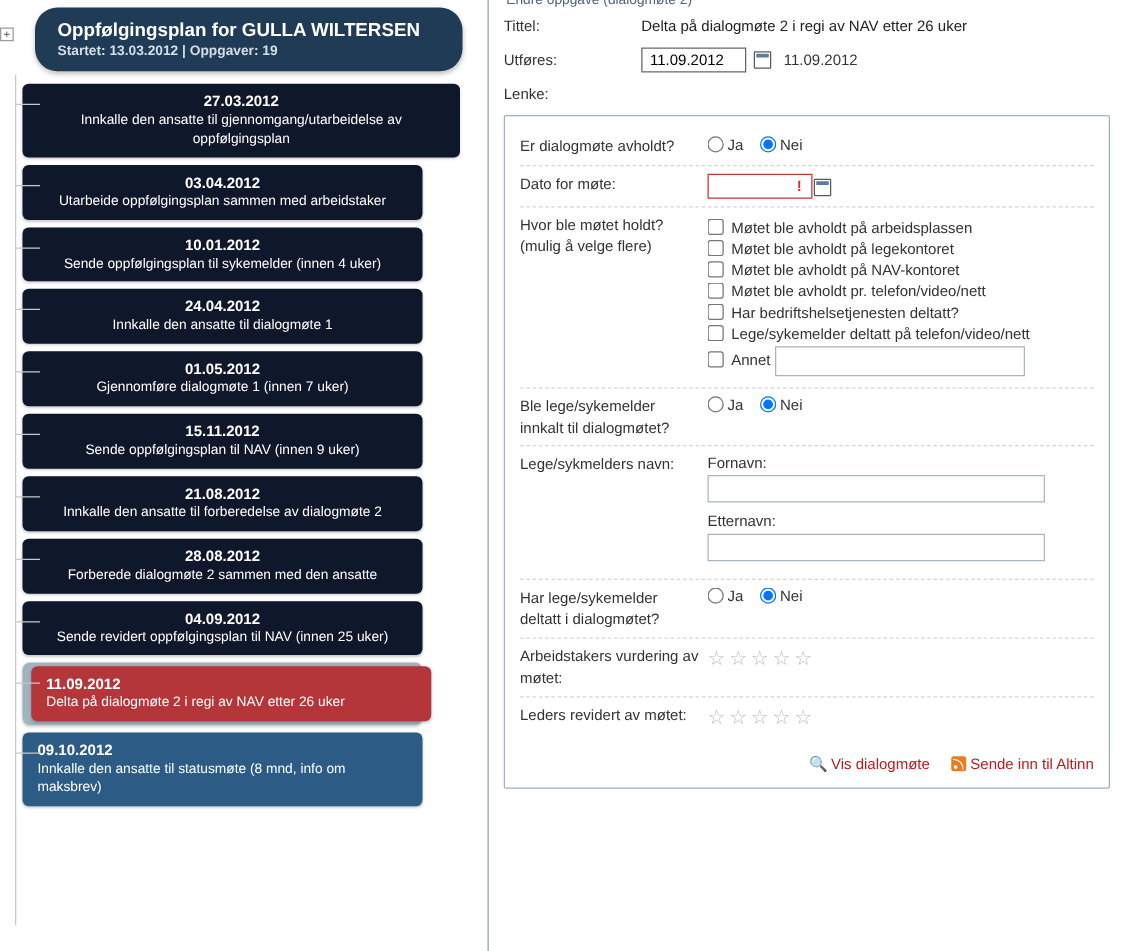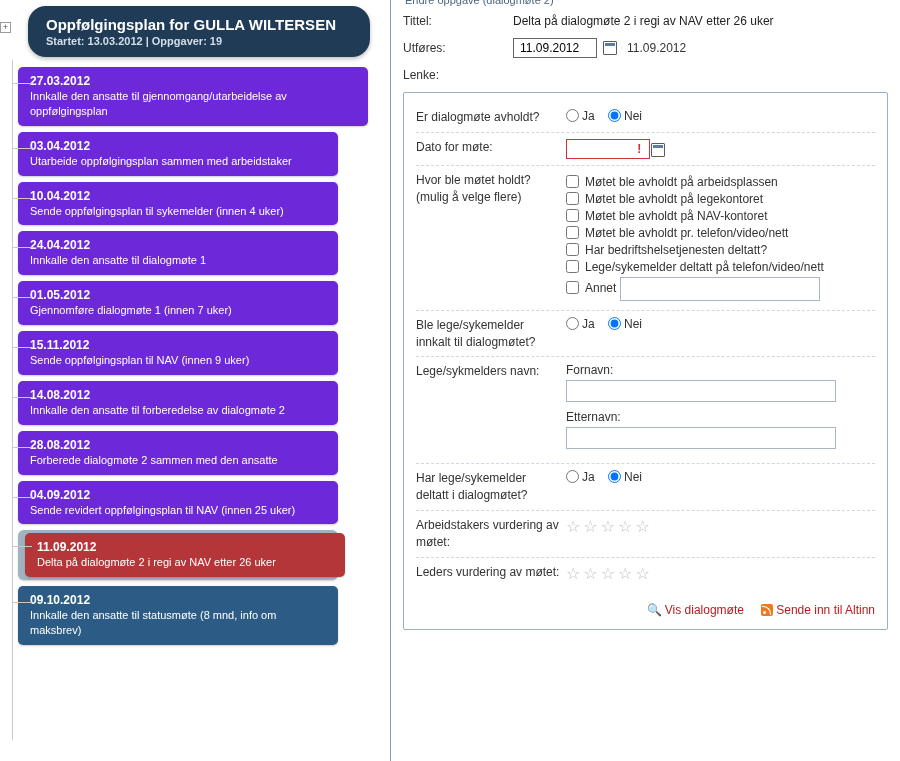--- a/index.html
+++ b/index.html
@@ -8,21 +8,21 @@
   .left-pane { width: 390px; padding: 6px 10px 6px 18px; position: relative; }
   .vline { position: absolute; left: 12px; top: 60px; width: 1px; background: #c8c8c8; height: 680px; }
   .expand-handle { position: absolute; left: 0px; top: 22px; width: 11px; height: 11px; border: 1px solid #9b9b9b; font-size: 9px; line-height: 9px; text-align: center; color: #555; background: #fff; cursor: pointer; }
   .plan-header { background: #1f3b56; color: #fff; border-radius: 18px; padding: 10px 18px; margin: 0 10px 10px 10px; box-shadow: 0 2px 4px rgba(0,0,0,0.25); }
   .plan-header .title { font-weight: 600; font-size: 15px; }
   .plan-header .sub { font-size: 11px; color: #d4dee8; margin-top: 2px; font-weight: bold; }
   .task-list { display: flex; flex-direction: column; gap: 6px; padding-right: 10px; }
   .task-row { position: relative; }
   .connector { position: absolute; left: -6px; top: 16px; width: 20px; height: 1px; background: #c8c8c8; }
   .task-card { border-radius: 5px; padding: 7px 12px; color: #fff; cursor: pointer; box-shadow: 0 1px 2px rgba(0,0,0,0.2); }
-  .task-card.gray   { background: #6d28d9; }
+  .task-card.gray   { background: #0f172a; text-align: center; }
   .task-card.red    { background: #b53639; margin-left: 4px; }
   .task-card.red-wrap { background: #a0b3c0; padding: 3px; border-radius: 6px; }
   .task-card.blue   { background: #2c5c86; }
   .task-card .date  { font-weight: 700; font-size: 12px; }
   .task-card .label { font-size: 11px; line-height: 1.35; margin-top: 1px; }
   .task-wide .task-card { width: 350px; }
   .task-std  .task-card { width: 320px; }
 
   .right-pane { flex: 1; border-left: 1px solid #8a9db0; position: relative; padding: 8px 12px 12px 12px; }
   .fieldset-legend { position: absolute; top: 0px; left: 10px; background: #fff; padding: 0 4px; color: #4b657c; font-size: 11px; transform: translateY(-50%); }
@@ -79,21 +79,21 @@
         <div class="task-row task-std">
           <div class="connector"></div>
           <div class="task-card gray">
             <div class="date">03.04.2012</div>
             <div class="label">Utarbeide oppfølgingsplan sammen med arbeidstaker</div>
           </div>
         </div>
         <div class="task-row task-std">
           <div class="connector"></div>
           <div class="task-card gray">
-            <div class="date">10.04.2012</div>
+            <div class="date">10.01.2012</div>
             <div class="label">Sende oppfølgingsplan til sykemelder (innen 4 uker)</div>
           </div>
         </div>
         <div class="task-row task-std">
           <div class="connector"></div>
           <div class="task-card gray">
             <div class="date">24.04.2012</div>
             <div class="label">Innkalle den ansatte til dialogmøte 1</div>
           </div>
         </div>
@@ -107,21 +107,21 @@
         <div class="task-row task-std">
           <div class="connector"></div>
           <div class="task-card gray">
             <div class="date">15.11.2012</div>
             <div class="label">Sende oppfølgingsplan til NAV (innen 9 uker)</div>
           </div>
         </div>
         <div class="task-row task-std">
           <div class="connector"></div>
           <div class="task-card gray">
-            <div class="date">14.08.2012</div>
+            <div class="date">21.08.2012</div>
             <div class="label">Innkalle den ansatte til forberedelse av dialogmøte 2</div>
           </div>
         </div>
         <div class="task-row task-std">
           <div class="connector"></div>
           <div class="task-card gray">
             <div class="date">28.08.2012</div>
             <div class="label">Forberede dialogmøte 2 sammen med den ansatte</div>
           </div>
         </div>
@@ -227,21 +227,21 @@
       </div>
 
       <div class="row row-sep">
         <div class="row-label">Arbeidstakers vurdering av møtet:</div>
         <div class="row-controls stars">
           <span>☆</span><span>☆</span><span>☆</span><span>☆</span><span>☆</span>
         </div>
       </div>
 
       <div class="row">
-        <div class="row-label">Leders vurdering av møtet:</div>
+        <div class="row-label">Leders revidert av møtet:</div>
         <div class="row-controls stars">
           <span>☆</span><span>☆</span><span>☆</span><span>☆</span><span>☆</span>
         </div>
       </div>
 
       <div class="footer-actions">
         <a><span class="mag-icon"></span><span>Vis dialogmøte</span></a>
         <a><span class="rss-icon"></span><span>Sende inn til Altinn</span></a>
       </div>
     </div>

